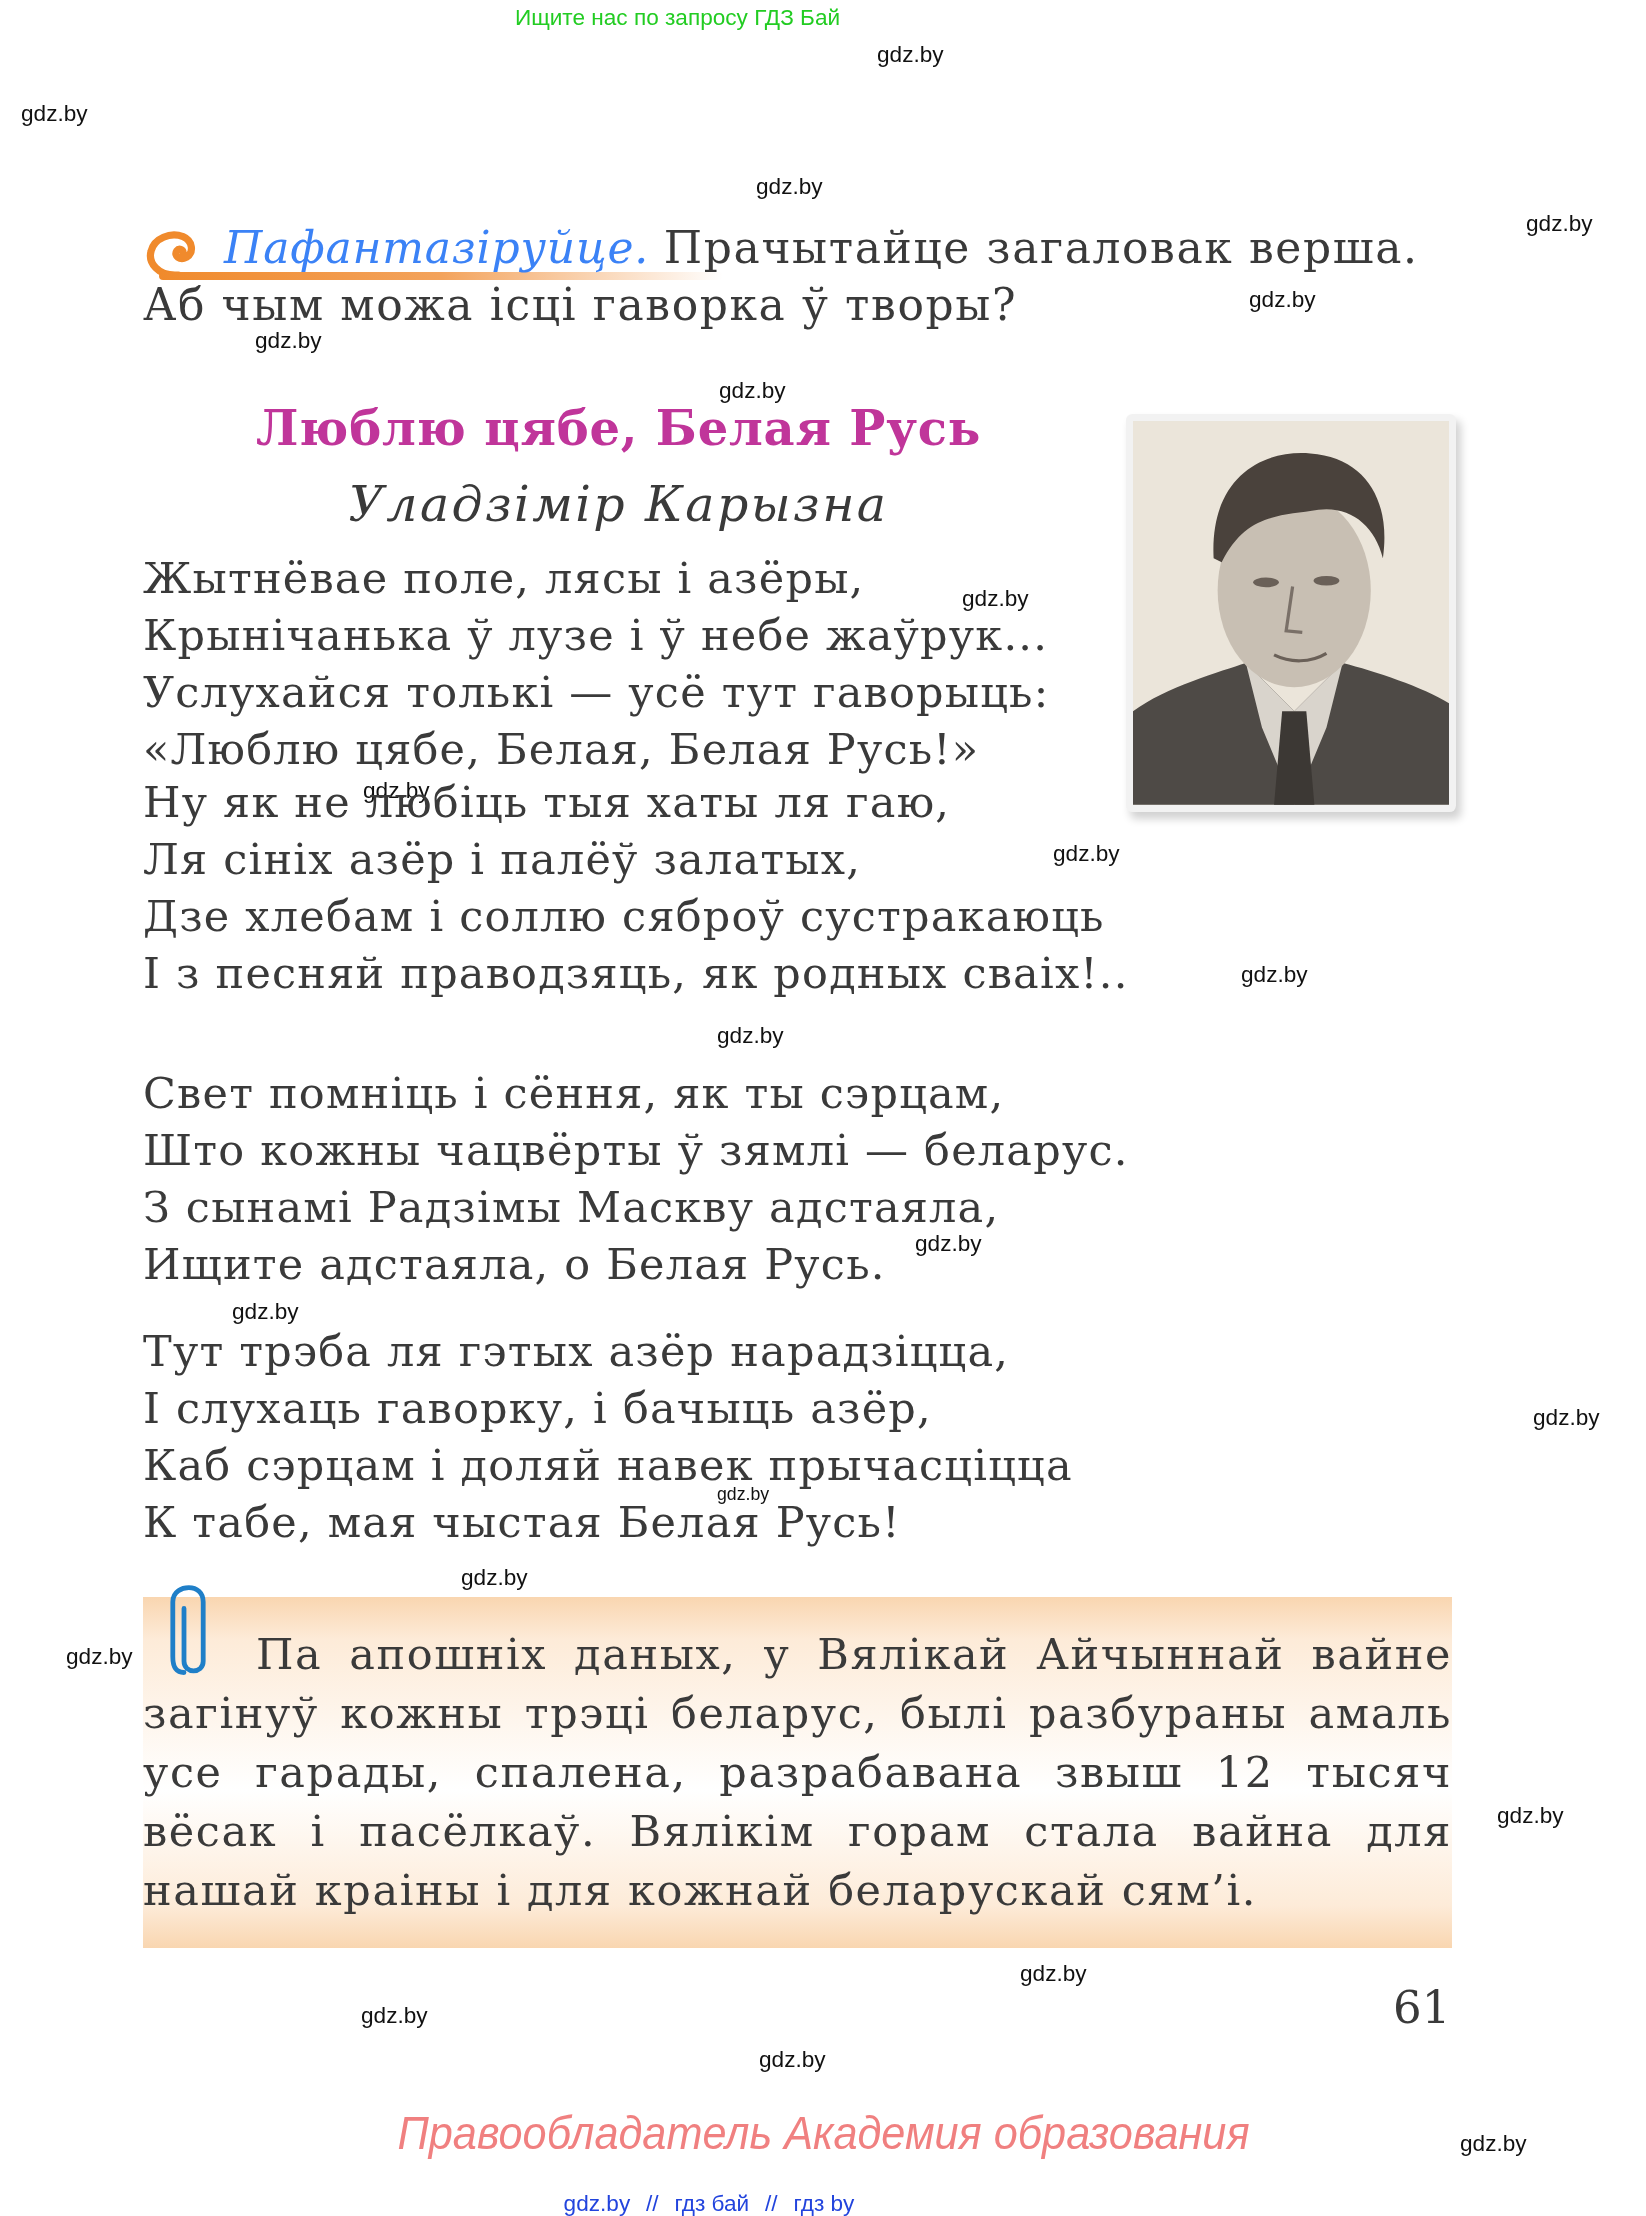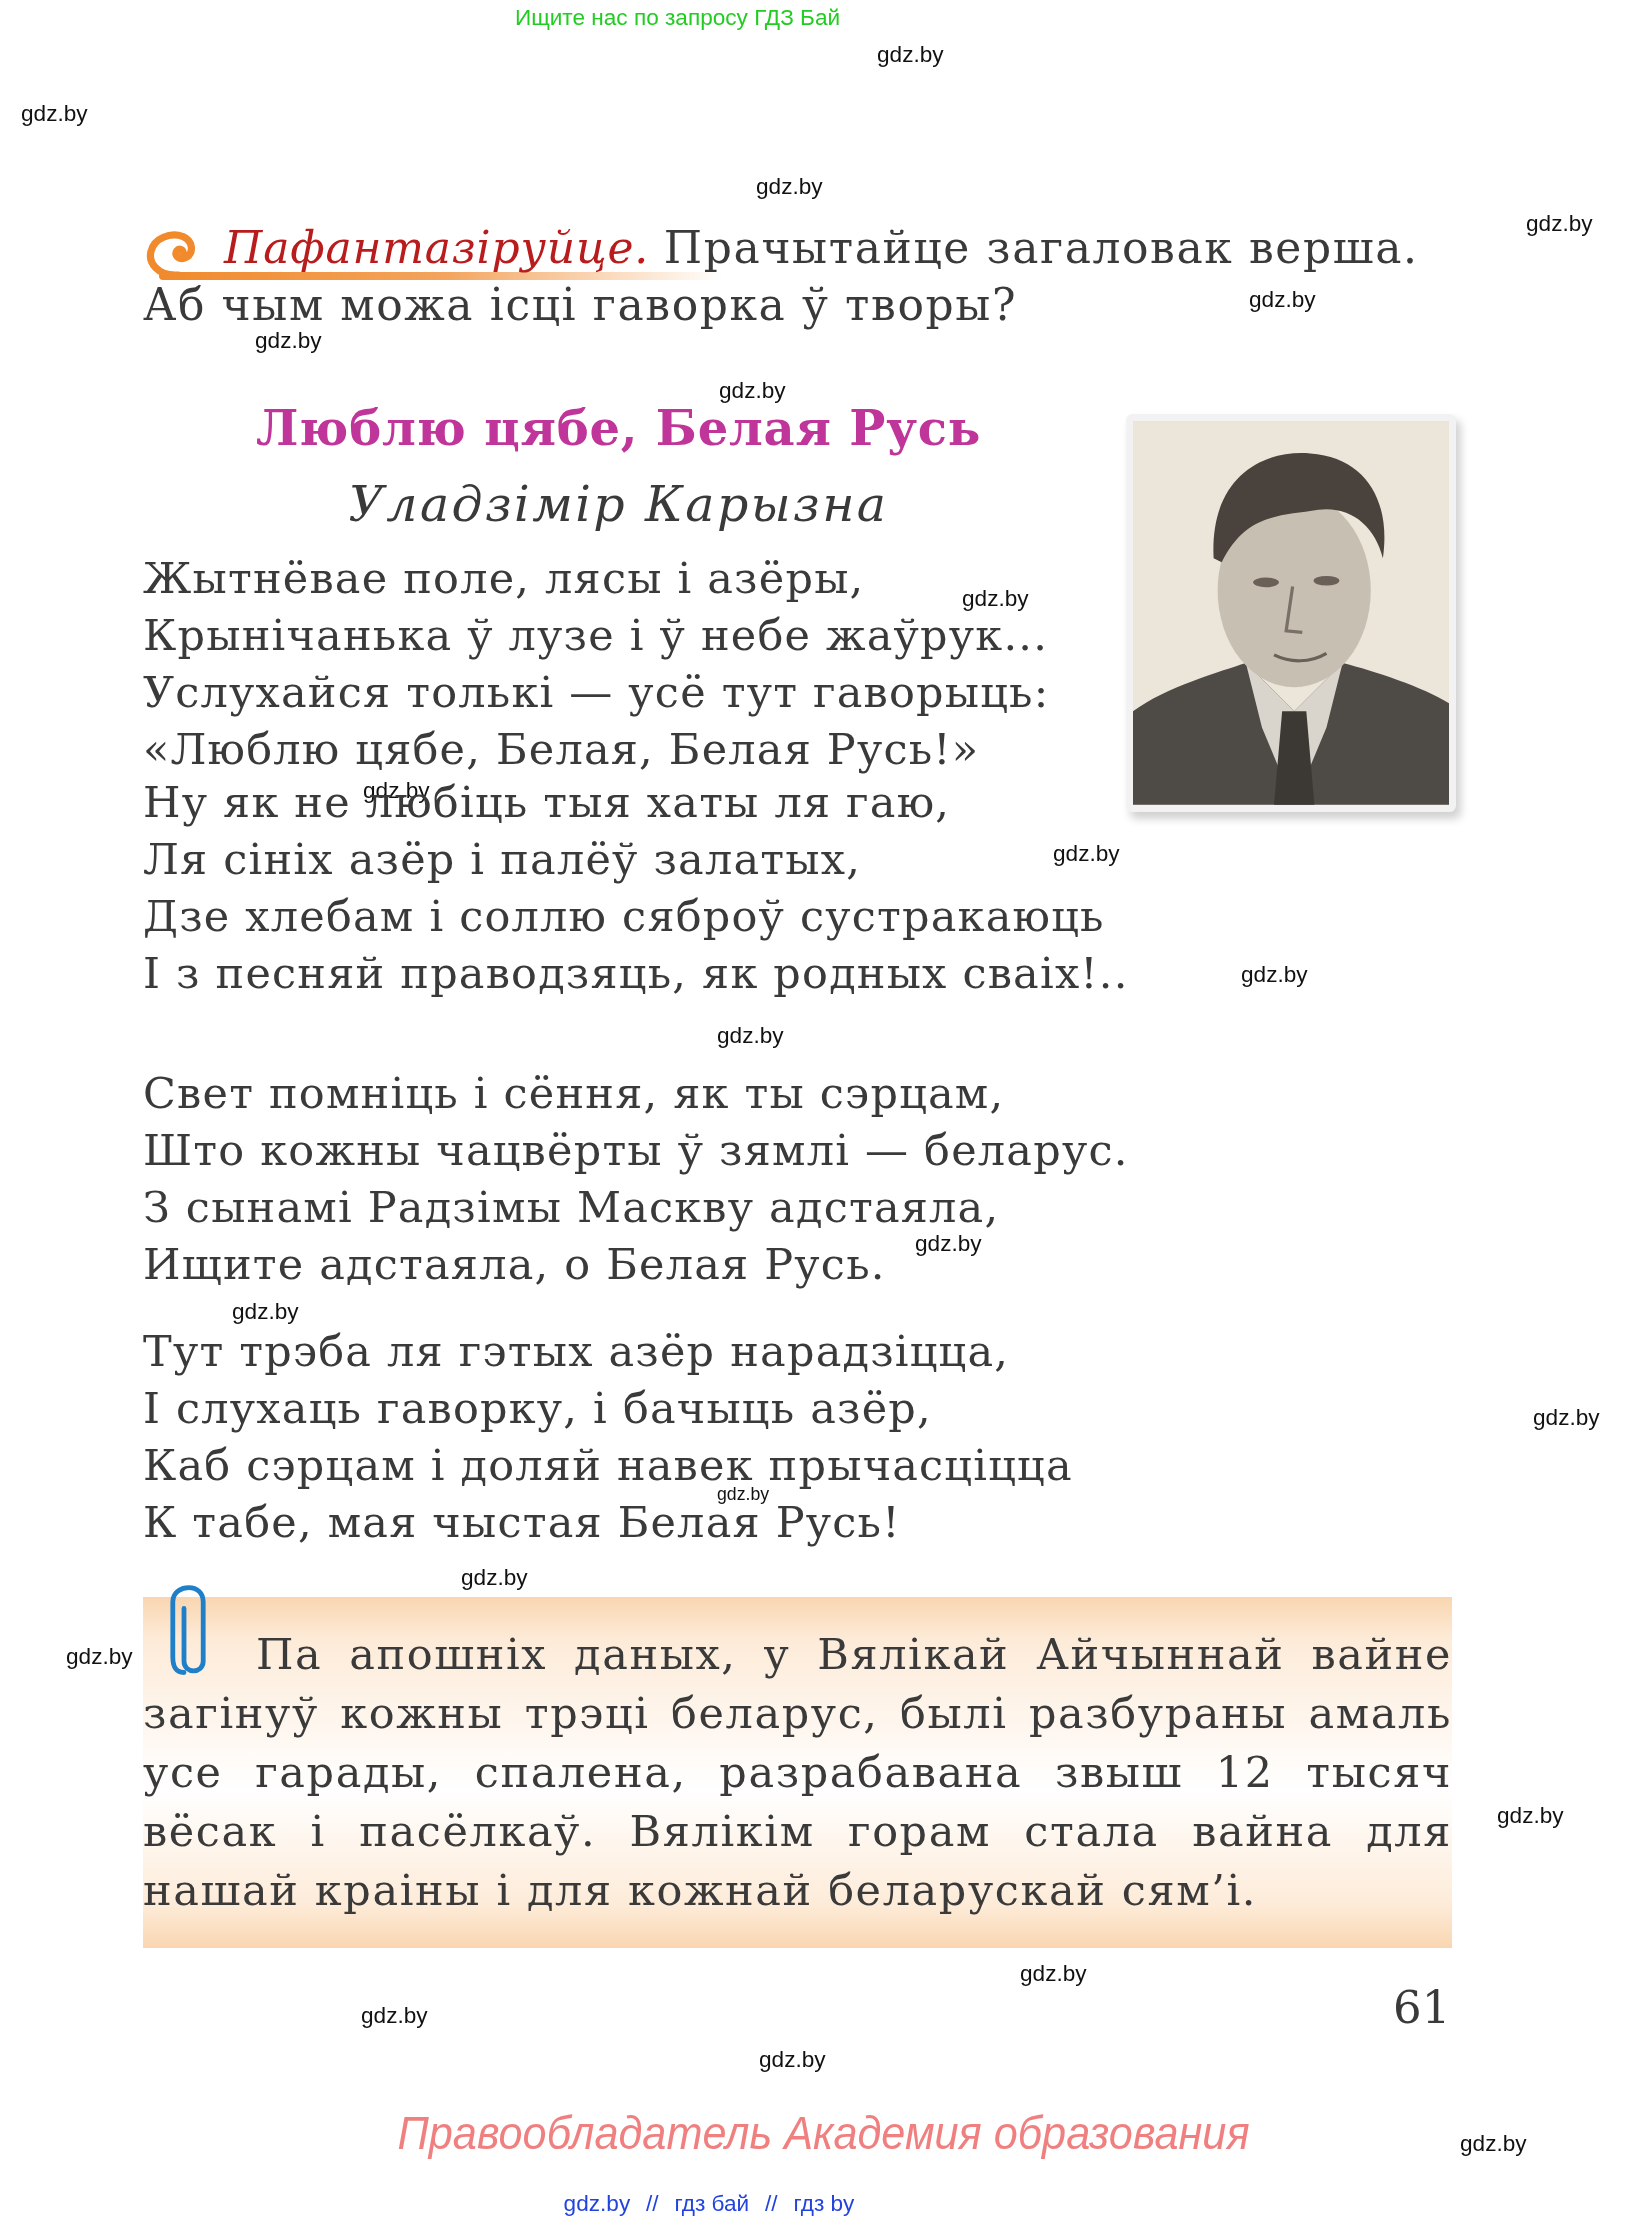--- a/index.html
+++ b/index.html
@@ -2,21 +2,21 @@
 <html style="font-size:13px"><head>
 <meta charset="utf-8">
 <style>
   html, body { margin:0; padding:0; background:#ffffff; }
   body { width:1647px; height:2216px; position:relative; overflow:hidden;
          font-family:"DejaVu Serif", "Liberation Serif", serif; color:#3a3a3a; }
   .wm { position:absolute; font-family:"Liberation Sans", sans-serif; font-size:22.6px; color:#111; line-height:1; white-space:nowrap; }
   .top-promo { position:absolute; top:4.8px; left:0; width:1355px; text-align:center;
                font-family:"Liberation Sans", sans-serif; font-size:22.6px; color:#22cc22; }
   .task { position:absolute; left:143px; top:219px; width:1314px; font-size:44px; line-height:57px; letter-spacing:1.6px; color:#3a3a3a; }
-  .task .lead { font-style:italic; color:#b91c1c; font-family:"DejaVu Serif", serif; letter-spacing:0.8px; position:relative; padding-left:81px;margin-top:41px; }
+  .task .lead { font-style:italic; color:#3b82f6; font-family:"DejaVu Serif", serif; letter-spacing:0.8px; position:relative; padding-left:81px;margin-top:41px; }
   .swirl { position:absolute; left:0; top:4.8px; width:77px; height:56px; }
   .underbar { position:absolute; left:16px; top:50px; width:564px; height:8px;
               background:linear-gradient(90deg,#f08a2c 0%, #f3a35c 50%, rgba(246,190,140,0) 100%); border-radius:4px; }
   .title { position:absolute; left:143px; width:951px; top:400px; text-align:center;
            font-size:48px; font-weight:bold; color:#c0359a; letter-spacing:0.8px; }
   .author { position:absolute; left:143px; width:951px; top:476px; text-align:center;
             font-size:49px; font-style:italic; color:#3a3a3a; letter-spacing:2.4px; }
   .stanza { position:absolute; left:143px; font-size:43px; line-height:57px; letter-spacing:1.2px; color:#3a3a3a; }
   .stanza div { white-space:nowrap; }
   .photo-frame { position:absolute; left:1126px; top:414px; width:330px; height:398px;

